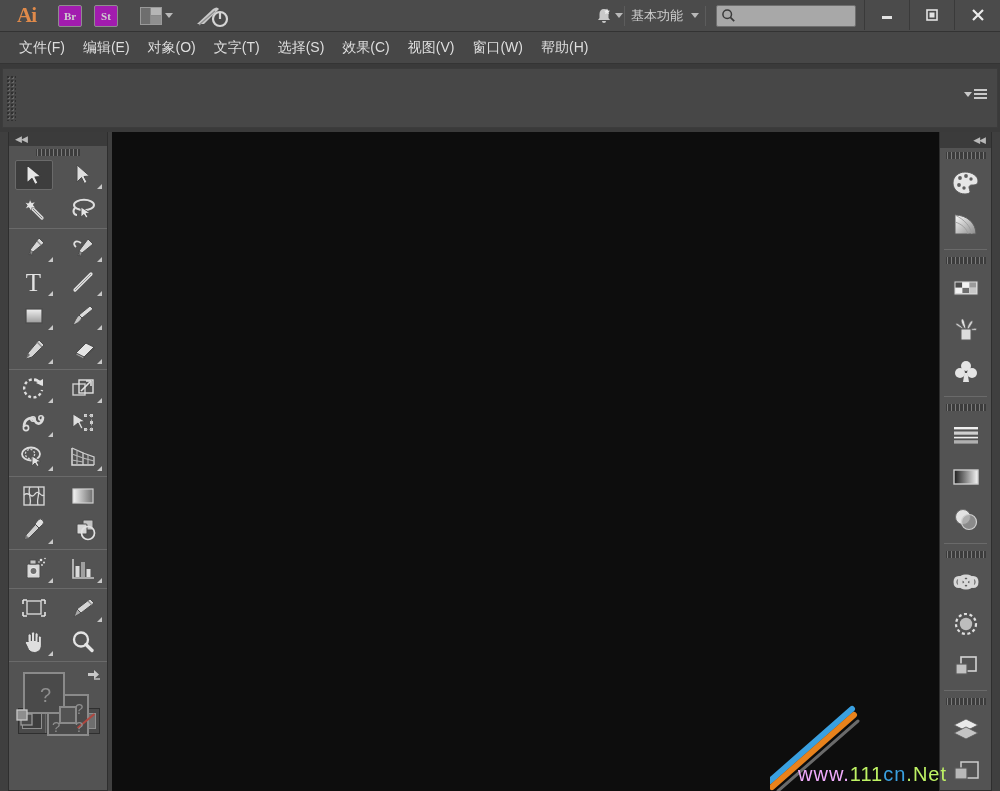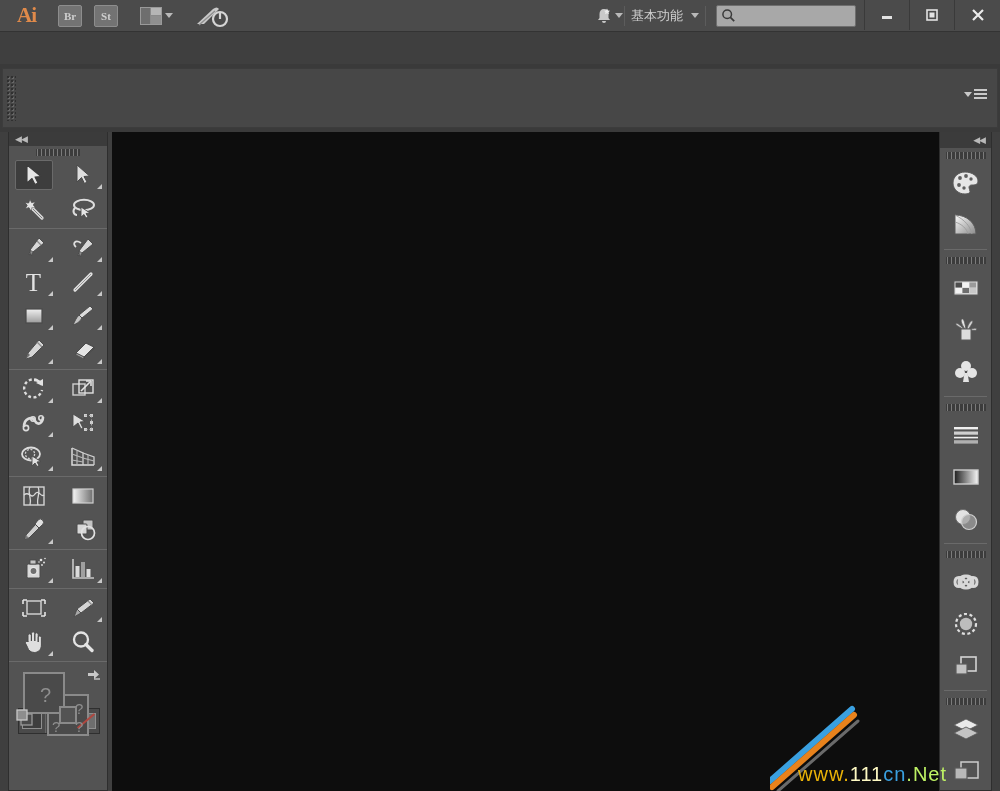--- a/index.html
+++ b/index.html
@@ -20,21 +20,21 @@
   }
   .ai-logo{
     width:46px; height:32px; display:flex; align-items:center; justify-content:center;
     color:#e08a4a; font-size:21px; font-weight:bold; letter-spacing:-1px;
     font-family:"Liberation Serif","DejaVu Serif",serif;
     padding-left:7px;
   }
   .appbtn{
     width:24px; height:22px; margin-left:12px;
     border:1px solid #8d8d8d; border-radius:2px;
-    background:#737373;
+    background:#a21caf;
     display:flex; align-items:center; justify-content:center;
     color:#cfcfcf; font-size:11px; font-weight:bold;
     font-family:"Liberation Serif","DejaVu Serif",serif;
   }
   .arrange{
     margin-left:22px; display:flex; align-items:center; gap:3px;
   }
   .arrange-grid{
     width:22px;height:18px;border:1px solid #9a9a9a;display:grid;
     grid-template-columns:9px 1fr; grid-template-rows:1fr 1fr; gap:1px; background:#8a8a8a;
@@ -273,20 +273,31 @@
         </div>
         <div class="wbtn close">
           <svg width="18" height="18" viewBox="0 0 18 18">
             <path d="M4 4 L14 14 M14 4 L4 14" stroke="#eaeaea" stroke-width="2.2"></path>
           </svg>
         </div>
       </div>
     </div>
   </div>
 
+  <div class="menubar">
+    <div class="menu-item">文件(F)</div>
+    <div class="menu-item">编辑(E)</div>
+    <div class="menu-item">对象(O)</div>
+    <div class="menu-item">文字(T)</div>
+    <div class="menu-item">选择(S)</div>
+    <div class="menu-item">效果(C)</div>
+    <div class="menu-item">视图(V)</div>
+    <div class="menu-item">窗口(W)</div>
+    <div class="menu-item">帮助(H)</div>
+  </div>
 
   <div class="controlbar">
     <div class="controlbar-inner">
       <div class="grip-dots"></div>
       <div class="panel-menu-icon">
         <span class="pm-tri"></span>
         <span class="pm-lines">
             <i></i>
             <i></i>
             <i></i>
@@ -755,17 +766,17 @@
     </div>
   </div>
 
   <div class="watermark">
     <svg width="230" height="100" viewBox="0 0 230 100" style="position:absolute;left:0;top:0;">
       <path d="M0 90 L82 18" stroke="#3aa0e0" stroke-width="6" stroke-linecap="round"></path>
       <path d="M2 96 L84 24" stroke="#e8821c" stroke-width="6" stroke-linecap="round"></path>
       <path d="M8 100 L88 30" stroke="#6a6a6a" stroke-width="3" stroke-linecap="round"></path>
     </svg>
     <div class="wm-url">
-      <span style="color:#eab308">www.</span><span style="color:#fef9c3">111</span><span style="color:#3aa0e0">cn</span><span style="color:#bef264">.Net</span>
+      <span style="color:#f0abfc">www.</span><span style="color:#bef264">111</span><span style="color:#3aa0e0">cn</span><span style="color:#bef264">.Net</span>
     </div>
   </div>
 
 </div>
 
 </body></html>

